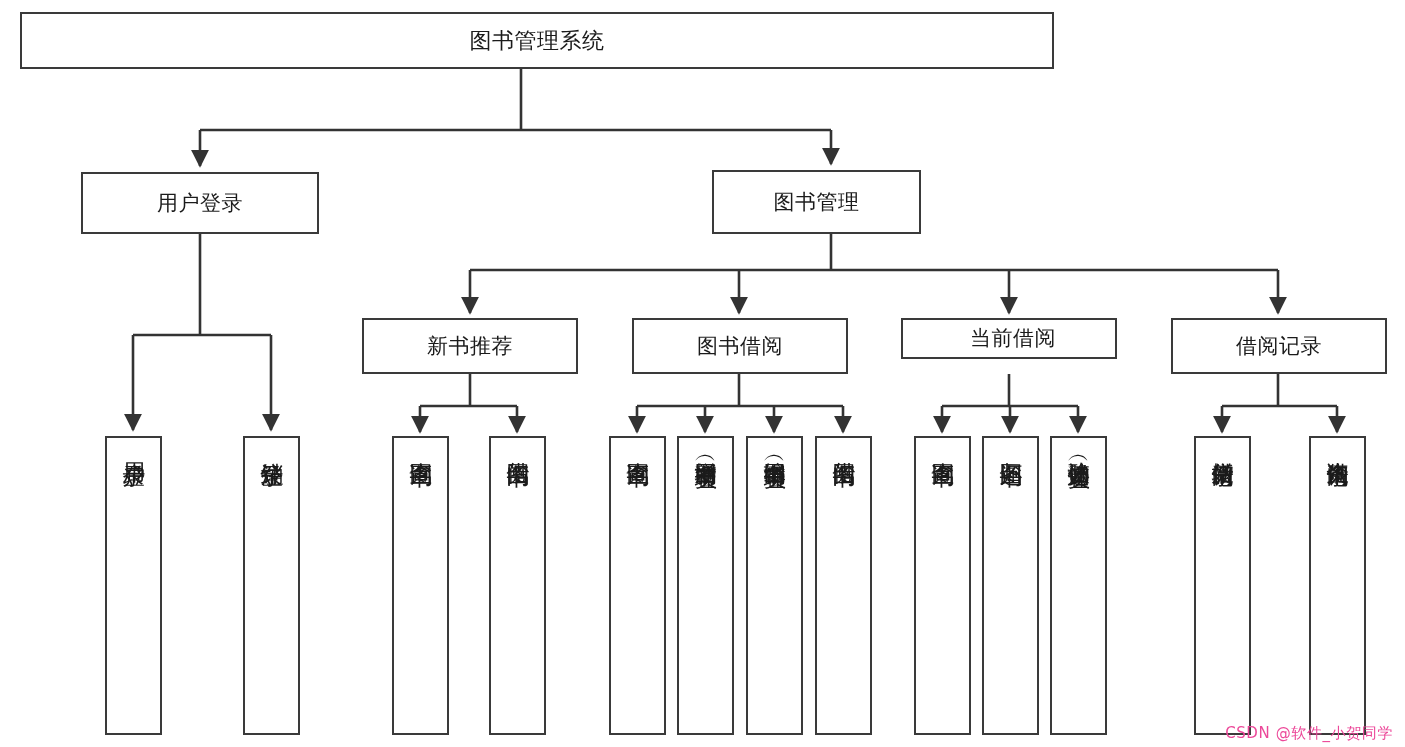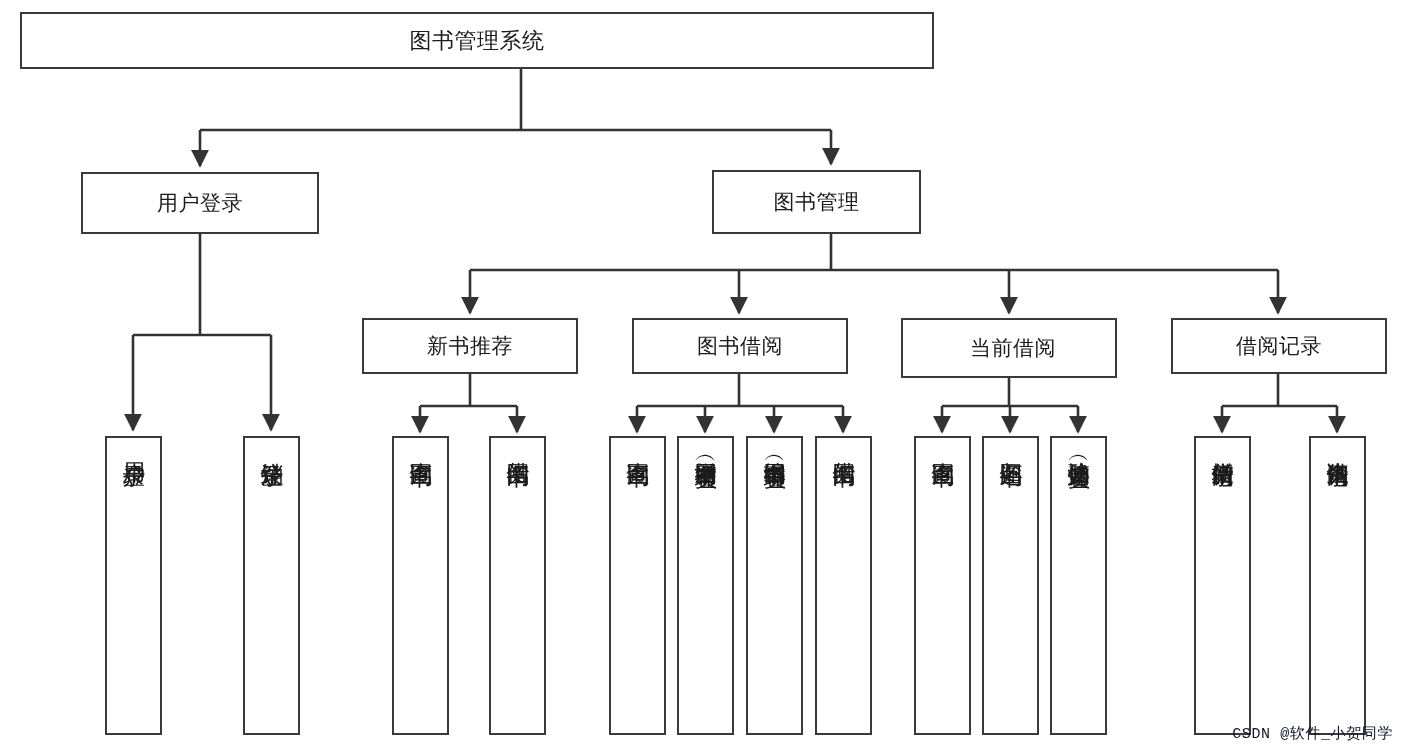--- a/index.html
+++ b/index.html
@@ -65,25 +65,24 @@
     max-height: 100%;
   }
   .node.vert.tall .label {
     font-size: 22px;
   }
   #watermark {
     position: absolute;
     right: 12px;
     bottom: 4px;
     font-size: 15px;
-    color: #0f172a;
+    color: #ec4899;
     letter-spacing: 0.6px;
     white-space: nowrap;
     user-select: none;
-    font-family: Liberation Mono, monospace;
   }
 </style>
 </head>
 <body>
 
 <div id="canvas">
 
   <svg class="links" viewBox="0 0 1405 747" xmlns="http://www.w3.org/2000/svg">
     <defs>
       <marker id="arrow" viewBox="0 0 10 10" refX="9" refY="5" markerWidth="7" markerHeight="7" orient="auto-start-reverse">
@@ -127,41 +126,41 @@
       <path d="M 1010 406 L 1010 432" marker-end="url(#arrow)"></path>
       <path d="M 1078 406 L 1078 432" marker-end="url(#arrow)"></path>
 
       <path d="M 1278 374 L 1278 406"></path>
       <path d="M 1222 406 L 1337 406"></path>
       <path d="M 1222 406 L 1222 432" marker-end="url(#arrow)"></path>
       <path d="M 1337 406 L 1337 432" marker-end="url(#arrow)"></path>
     </g>
   </svg>
 
-  <div class="node horiz level1" style="left:20px; top:12px; width:914px; height:57px;">
+  <div class="node horiz level1" style="left:20px; top:12px; width:1034px; height:57px;">
     <span class="label">图书管理系统</span>
   </div>
 
   <div class="node horiz level2" style="left:81px; top:172px; width:238px; height:62px;">
     <span class="label">用户登录</span>
   </div>
 
   <div class="node horiz level2" style="left:712px; top:170px; width:209px; height:64px;">
     <span class="label">图书管理</span>
   </div>
 
   <div class="node horiz level3" style="left:632px; top:318px; width:216px; height:56px;">
     <span class="label">图书借阅</span>
   </div>
 
   <div class="node horiz level3" style="left:362px; top:318px; width:216px; height:56px;">
     <span class="label">新书推荐</span>
   </div>
 
-  <div class="node horiz level3" style="left:901px; top:318px; width:216px; height:60px;padding-left:8px;">
+  <div class="node horiz level3" style="left:901px; top:318px; width:216px; height:41px;padding-left:8px;">
     <span class="label">当前借阅</span>
   </div>
 
   <div class="node horiz level3" style="left:1171px; top:318px; width:216px; height:56px;justify-content:center;">
     <span class="label">借阅记录</span>
   </div>
 
   <div class="node vert" style="left:105px; top:436px; width:57px; height:299px;">
     <span class="label">用户登录</span>
   </div>

